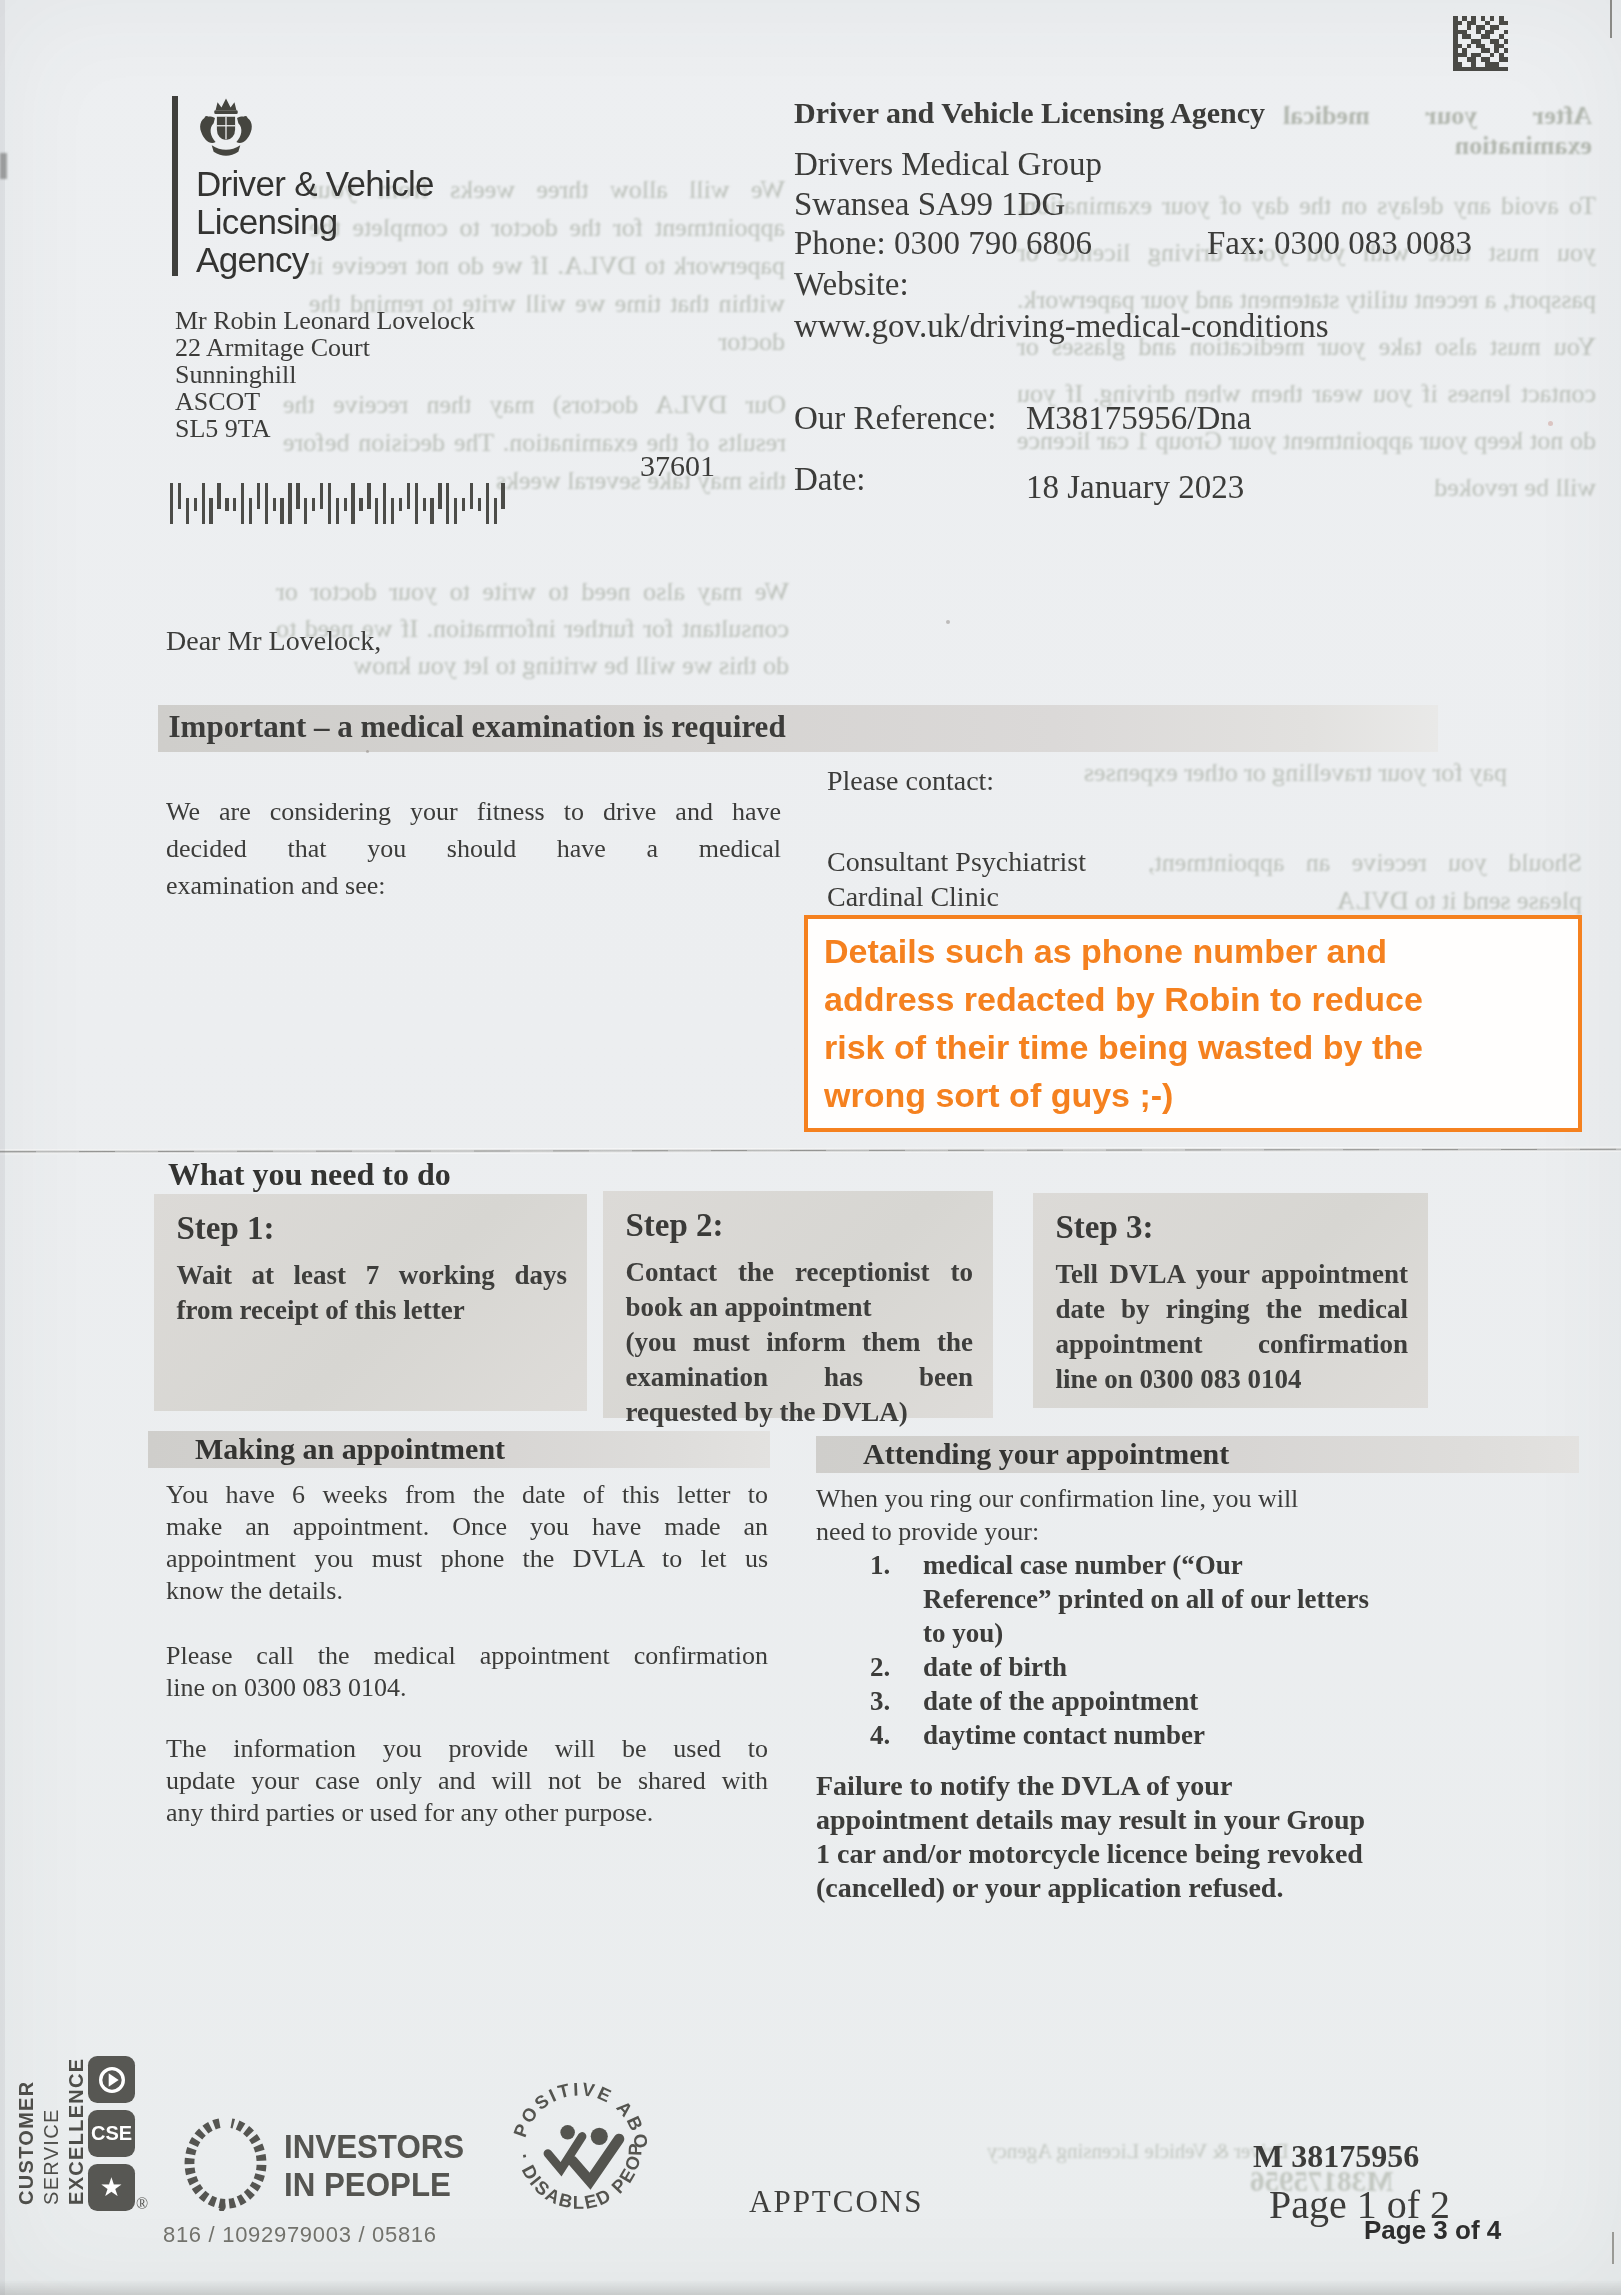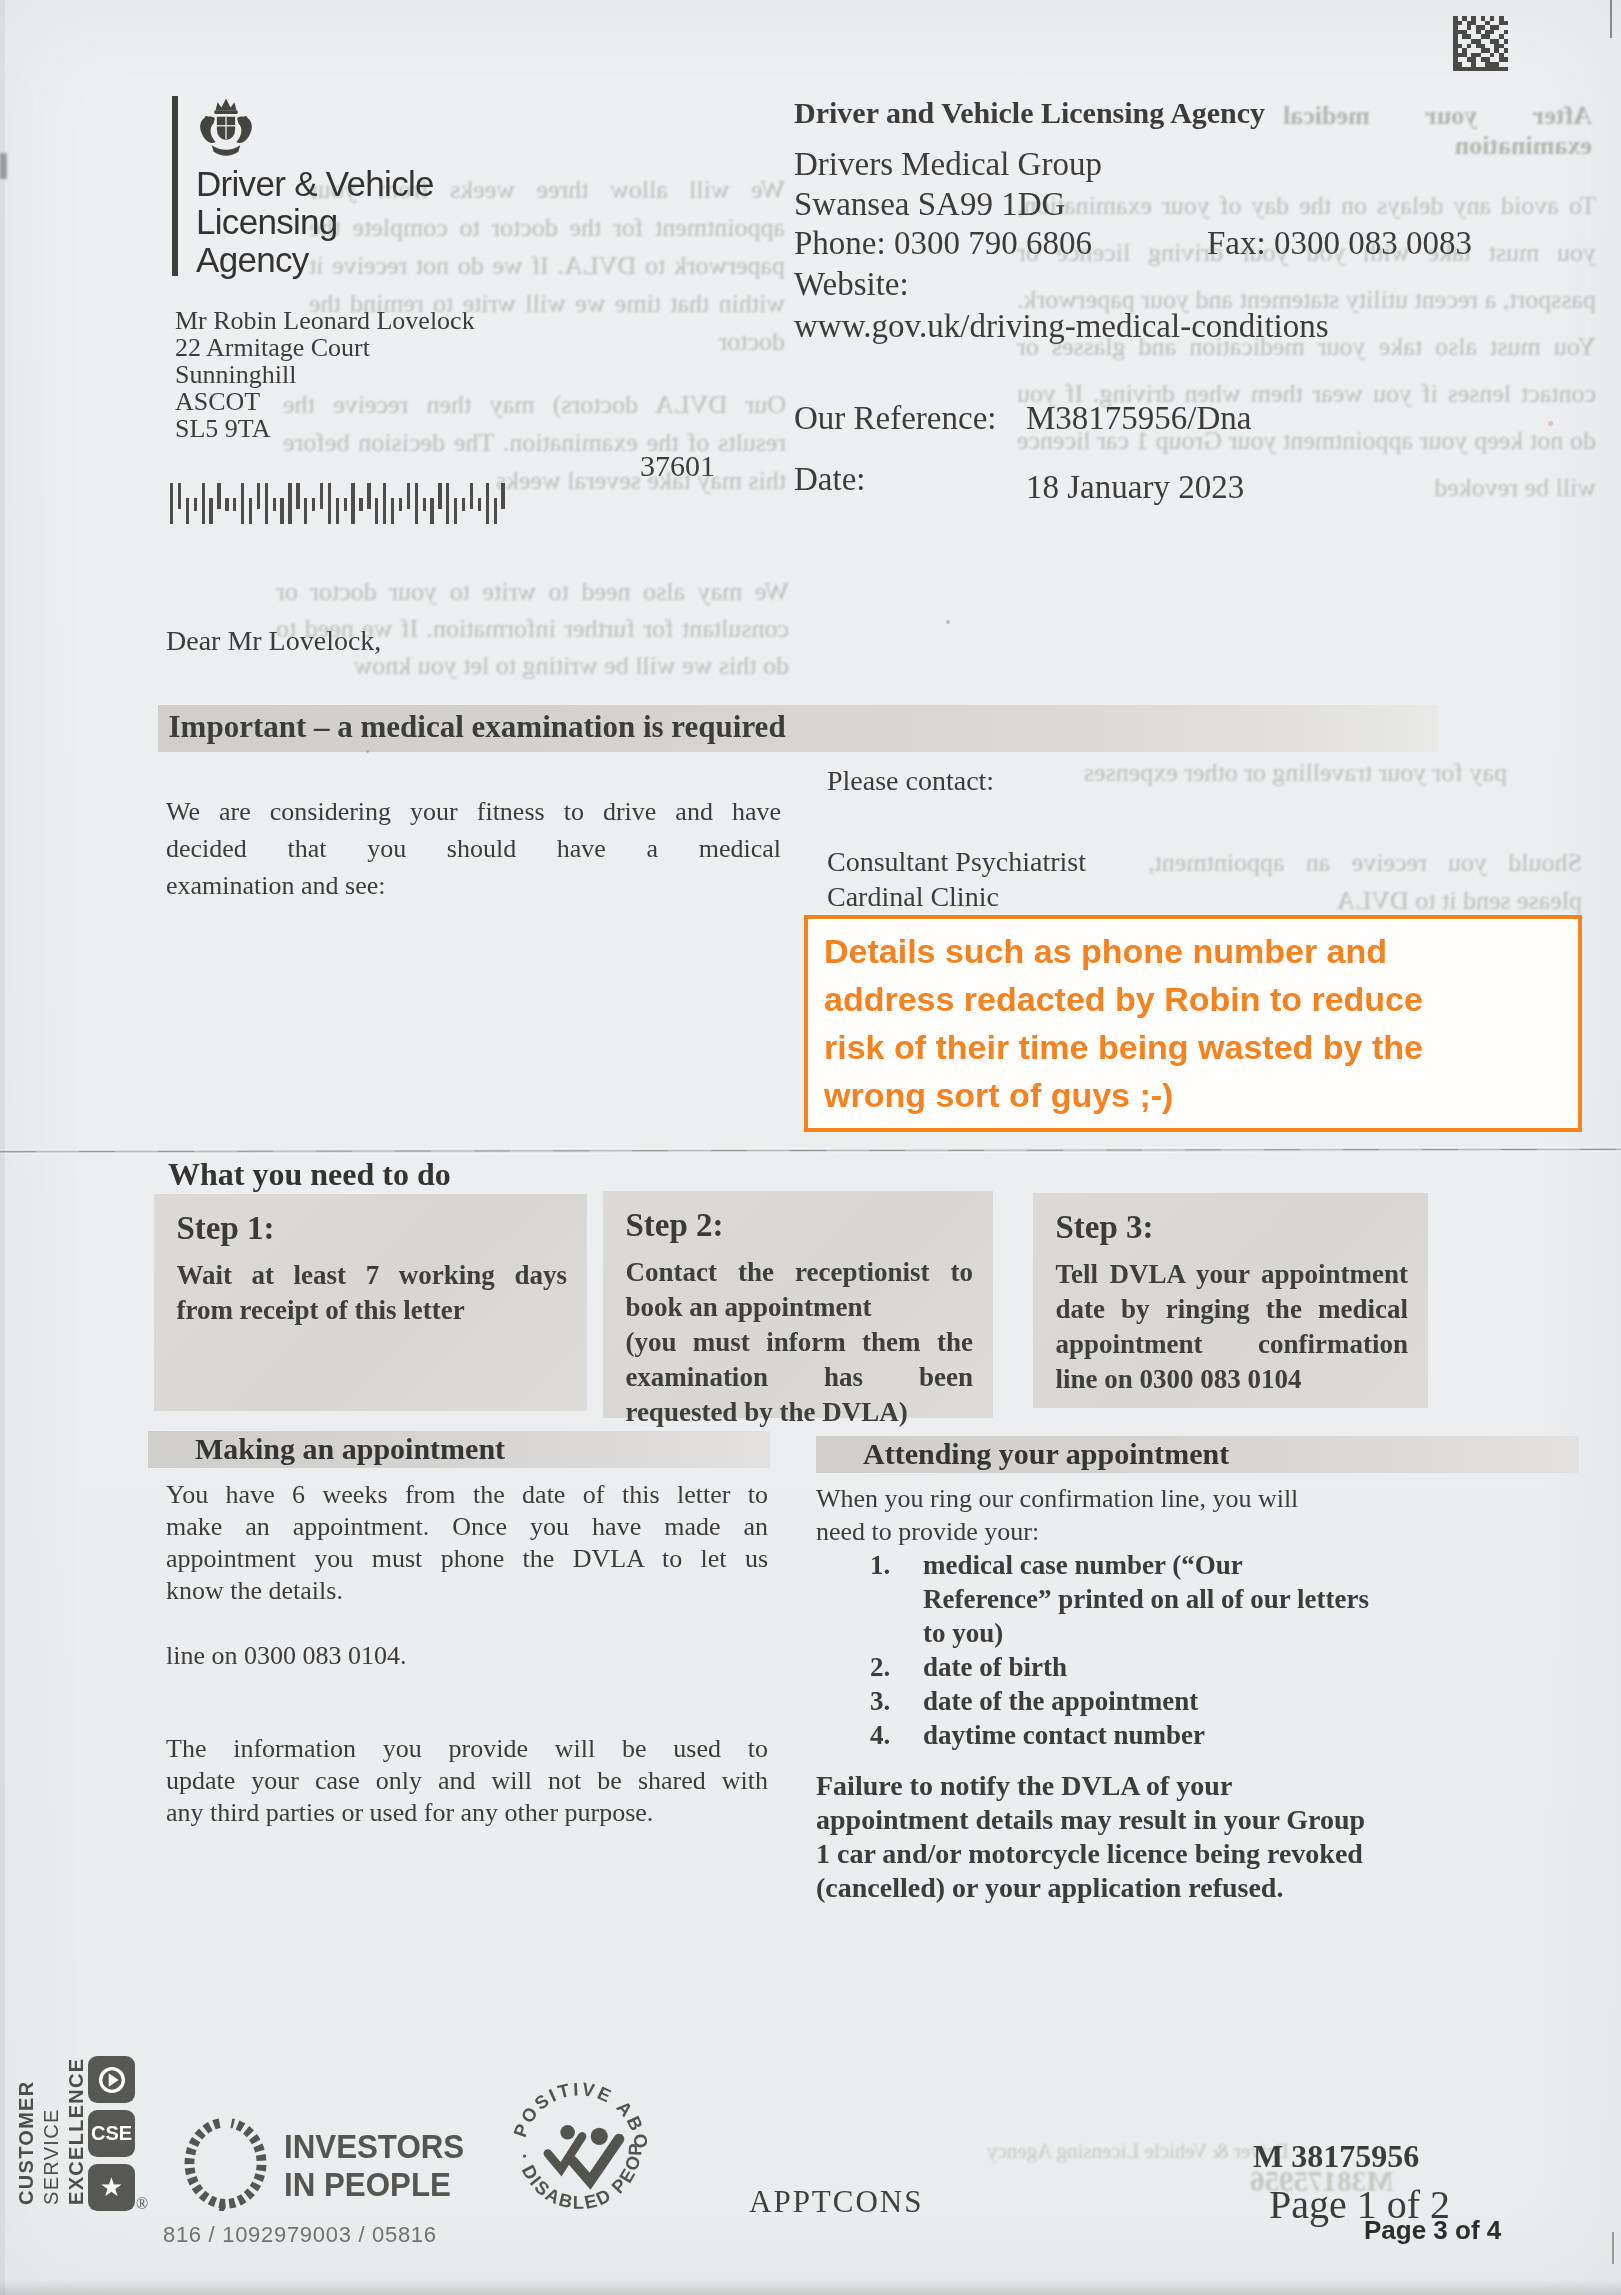--- a/index.html
+++ b/index.html
@@ -252,20 +252,21 @@
     <div class="abs band" id="making-band">
       <span>Making an appointment</span>
     </div>
     <div class="abs para" id="making-p1">
       <div class="jl">You have 6 weeks from the date of this letter to</div>
       <div class="jl">make an appointment.  Once you have made an</div>
       <div class="jl">appointment you must phone the DVLA to let us</div>
       <div>know the details.</div>
     </div>
     <div class="abs para" id="making-p2">
+      <div class="jl">Please call the medical appointment confirmation</div>
       <div>line on 0300 083 0104.</div>
     </div>
     <div class="abs para" id="making-p3">
       <div class="jl">The information you provide will be used to</div>
       <div class="jl">update your case only and will not be shared with</div>
       <div>any third parties or used for any other purpose.</div>
     </div>
 
     <div class="abs band" id="attending-band">
       <span>Attending your appointment</span>

